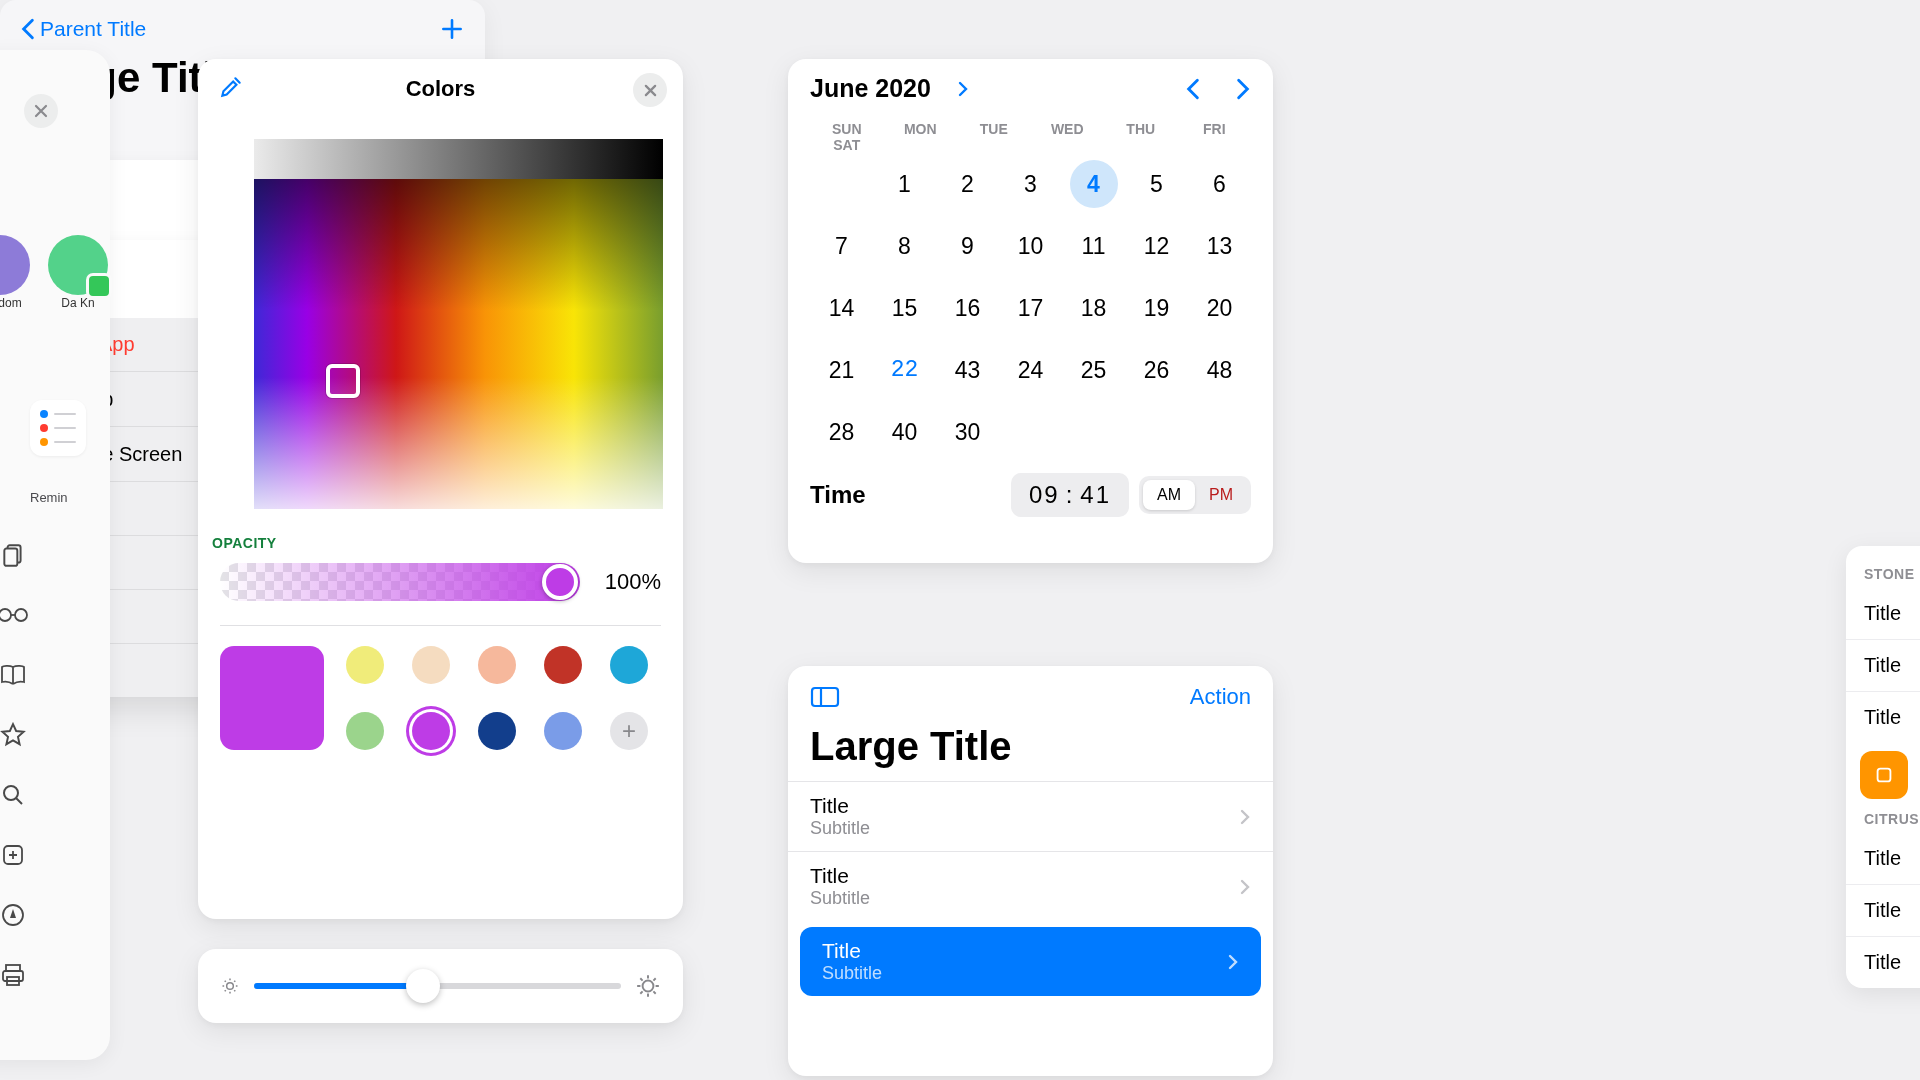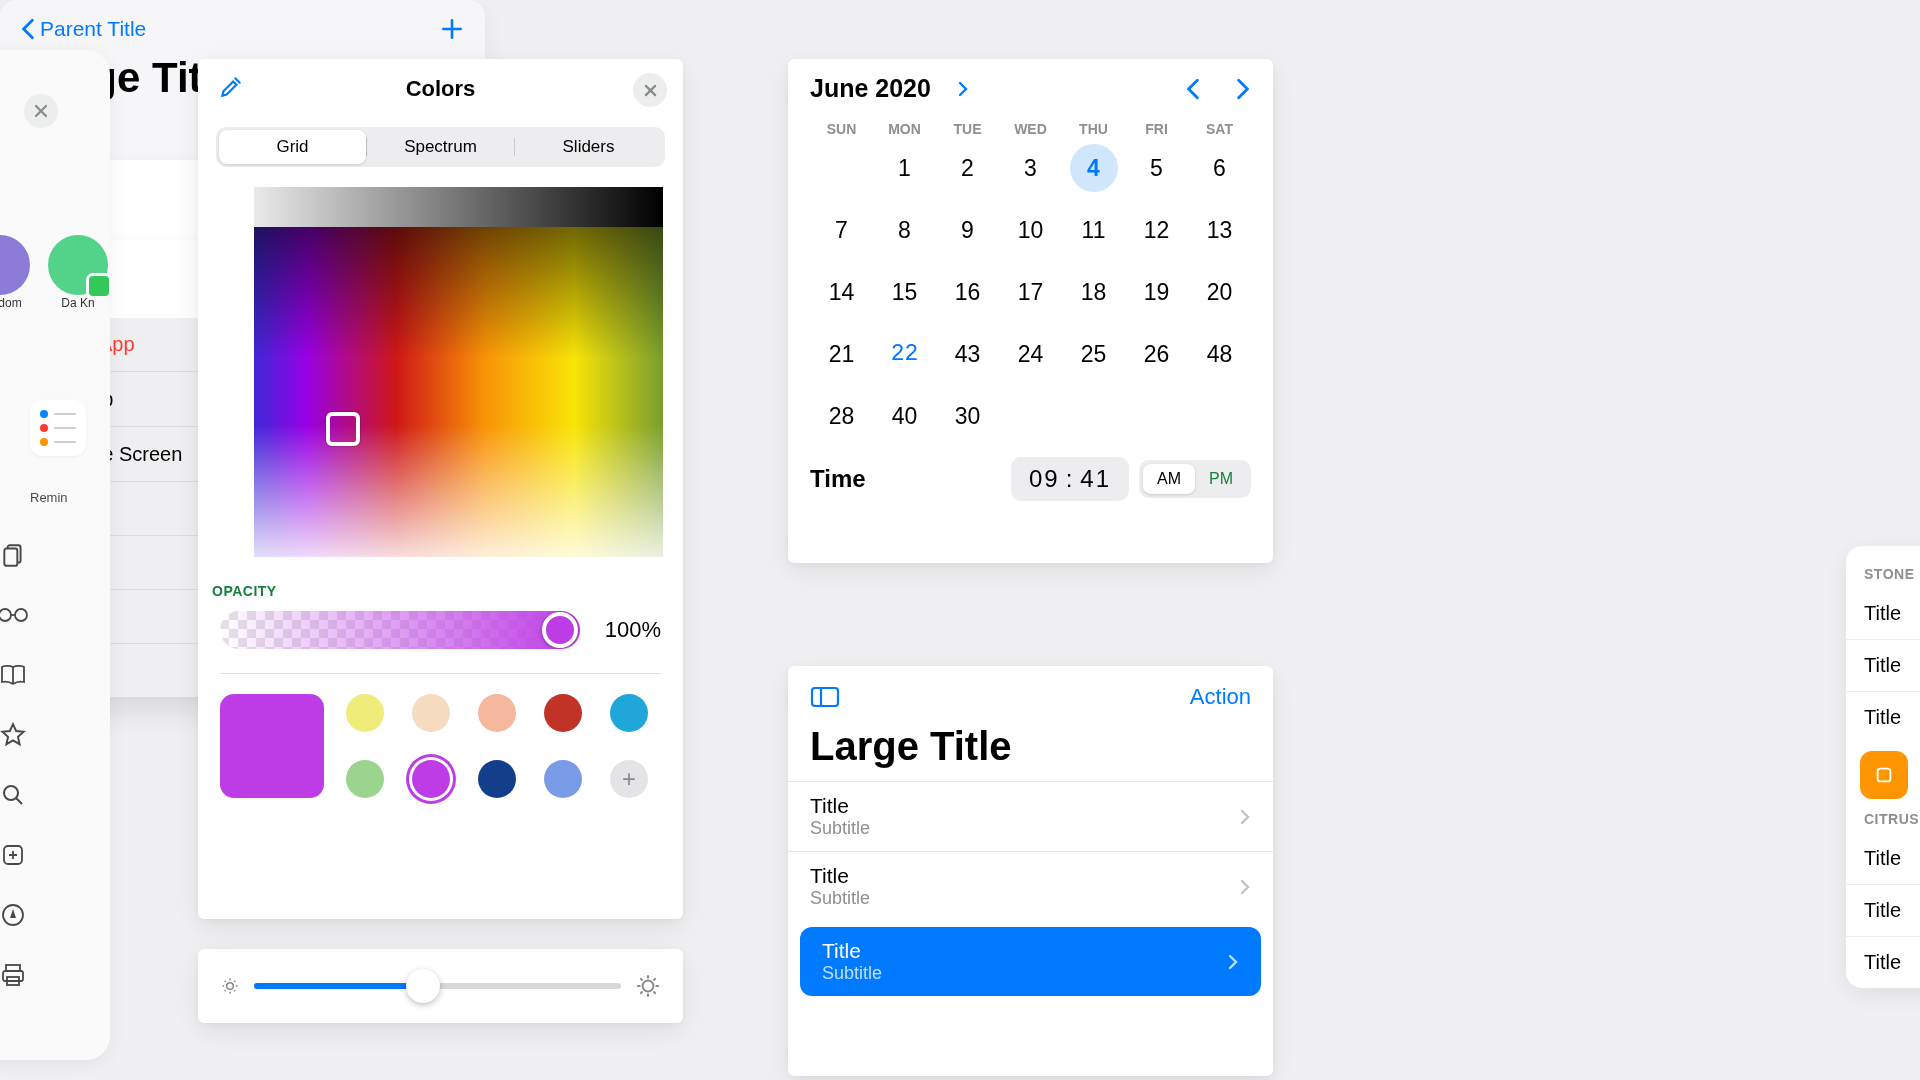--- a/index.html
+++ b/index.html
@@ -1,18 +1,18 @@
 <!DOCTYPE html>
 <html><head>
 <meta charset="utf-8">
 <style>
 * { box-sizing: border-box; margin: 0; padding: 0; font-family: -apple-system, BlinkMacSystemFont, "SF Pro", "Segoe UI", sans-serif; }
 body { background: #f0f0f2; width: 1920px; height: 1080px; overflow: hidden; position: relative; }
 
-.panel { background: #fff; border-radius: 6px; box-shadow: 0 8px 28px rgba(0,0,0,0.08), 0 2px 6px rgba(0,0,0,0.04); position: absolute; }
+.panel { background: #fff; border-radius: 18px; box-shadow: 0 8px 28px rgba(0,0,0,0.08), 0 2px 6px rgba(0,0,0,0.04); position: absolute; }
 
 
 .left-strip { position: absolute; left: -30px; top: 50px; width: 140px; height: 1010px; background: #fafafa; border-radius: 24px; box-shadow: 0 4px 20px rgba(0,0,0,0.06); }
 .ls-close { width: 34px; height: 34px; border-radius: 50%; background: #eceded; display: flex; align-items: center; justify-content: center; position: absolute; left: 54px; top: 44px; color: #8a8a8e; cursor: pointer; }
 .ls-avatars { position: absolute; top: 185px; left: 0; display: flex; gap: 18px; }
 .ls-av { display: flex; flex-direction: column; align-items: center; width: 60px; }
 .ls-av-circle { width: 60px; height: 60px; border-radius: 50%; }
 .ls-av-lbl { font-size: 12px; color: #333; margin-top: 2px; text-align: center; line-height: 1.1; }
 .ls-rem { position: absolute; top: 350px; left: 60px; width: 56px; height: 56px; border-radius: 12px; background: #fff; box-shadow: 0 1px 3px rgba(0,0,0,0.06); display:flex; flex-direction:column; gap:6px; align-items:flex-start; justify-content:center; padding:10px; }
 .ls-dot{ width:8px; height:8px; border-radius:50%; }
@@ -57,31 +57,31 @@
 .bright-fill{ position:absolute; left:0; top:0; bottom:0; width:46%; background:#007aff; border-radius:3px;}
 .bright-thumb{ position:absolute; left:46%; top:50%; transform:translate(-50%,-50%); width:34px; height:34px; border-radius:50%; background:#fff; box-shadow:0 2px 6px rgba(0,0,0,0.25);}
 
 
 .cal-panel { left:788px; top:59px; width:485px; height:504px; padding:15px 22px 22px; }
 .cal-head { display:flex; align-items:center;gap:19px; }
 .cal-month { font-size:25px; font-weight:700; }
 .cal-month-ch { color:#007aff; margin-left:6px;}
 .cal-nav { margin-left:auto; display:flex; gap:34px;}
 .cal-nav-btn{ color:#007aff; cursor:pointer;}
-.cal-dow { display:grid; grid-template-columns:repeat(7,1fr); margin-top:18px;}
+.cal-dow { display:grid; grid-template-columns:repeat(6,1fr); margin-top:18px;}
 .cal-dow span{ text-align:center; font-size:14px; font-weight:600; color:#8e8e93;}
 .cal-grid { display:grid; grid-template-columns:repeat(7,1fr); grid-auto-rows:62px;}
 .cal-day { display:flex; align-items:center; justify-content:center; font-size:23px; color:#000; cursor:pointer;}
 .cal-day.sel span{ width:48px; height:48px; border-radius:50%; background:#cfe6fb; color:#007aff; font-weight:600; display:flex;align-items:center;justify-content:center;}
 .cal-day.today{ color:#007aff;font-family:Liberation Mono, monospace;}
 .cal-time-row{ display:flex; align-items:center; margin-top:10px;}
 .cal-time-lbl{ font-size:24px; font-weight:700;}
 .cal-time-box{ margin-left:auto; background:#ededef; border-radius:10px; padding:8px 18px; font-size:24px; letter-spacing:2px; display:flex; align-items:center; gap:6px;}
 .cal-ampm{ margin-left:10px; background:#ededef; border-radius:10px; padding:4px; display:flex;}
-.cal-ampm span{ padding:6px 14px; font-size:16px; font-weight:500; color:#15803d; cursor:pointer; border-radius:8px;}
+.cal-ampm span{ padding:6px 14px; font-size:16px; font-weight:500; color:#b91c1c; cursor:pointer; border-radius:8px;}
 .cal-ampm span.active{ background:#fff; color:#000; box-shadow:0 1px 3px rgba(0,0,0,0.15);}
 
 
 .lt-panel{ left:788px; top:666px; width:485px; height:410px; padding:0 0 0 0;}
 .lt-head{ display:flex; align-items:center; padding:18px 22px 0;}
 .lt-icon{ color:#007aff;}
 .lt-action{ margin-left:auto; color:#007aff; font-size:22px; cursor:pointer;}
 .lt-title{ font-size:40px; font-weight:800; padding:14px 22px 12px;}
 .lt-row{ display:flex; align-items:center; padding:12px 22px; border-top:1px solid #e5e5e8; cursor:pointer;}
 .lt-row-col{ display:flex; flex-direction:column;}
@@ -231,27 +231,20 @@
       <svg width="26" height="26" viewBox="0 0 24 24" fill="none" stroke="currentColor" stroke-width="2">
           <path d="M4 20l1-4 9-9 3 3-9 9-4 1zM14 7l3 3M16 4l4 4" stroke-linecap="round"></path>
         </svg>
     </div>
     <div class="cp-title">Colors</div>
     <div class="cp-close">
       <svg width="13" height="13" viewBox="0 0 14 14">
           <path d="M2 2L12 12M12 2L2 12" stroke="currentColor" stroke-width="2.4" stroke-linecap="round"></path>
         </svg>
     </div>
-  </div>
-  <div class="cp-seg">
-    <div class="cp-seg-item active">Grid</div>
-    <div class="cp-seg-div"></div>
-    <div class="cp-seg-item">Spectrum</div>
-    <div class="cp-seg-div"></div>
-    <div class="cp-seg-item">Sliders</div>
   </div>
   <div class="cp-grid">
     <div class="cp-grid-top"></div>
     <div class="cp-grid-shade"></div>
     <div class="cp-grid-white"></div>
     <div class="cp-cursor"></div>
   </div>
   <div class="cp-opacity-lbl">OPACITY</div>
   <div class="cp-opacity-row">
     <div class="cp-op-track">

